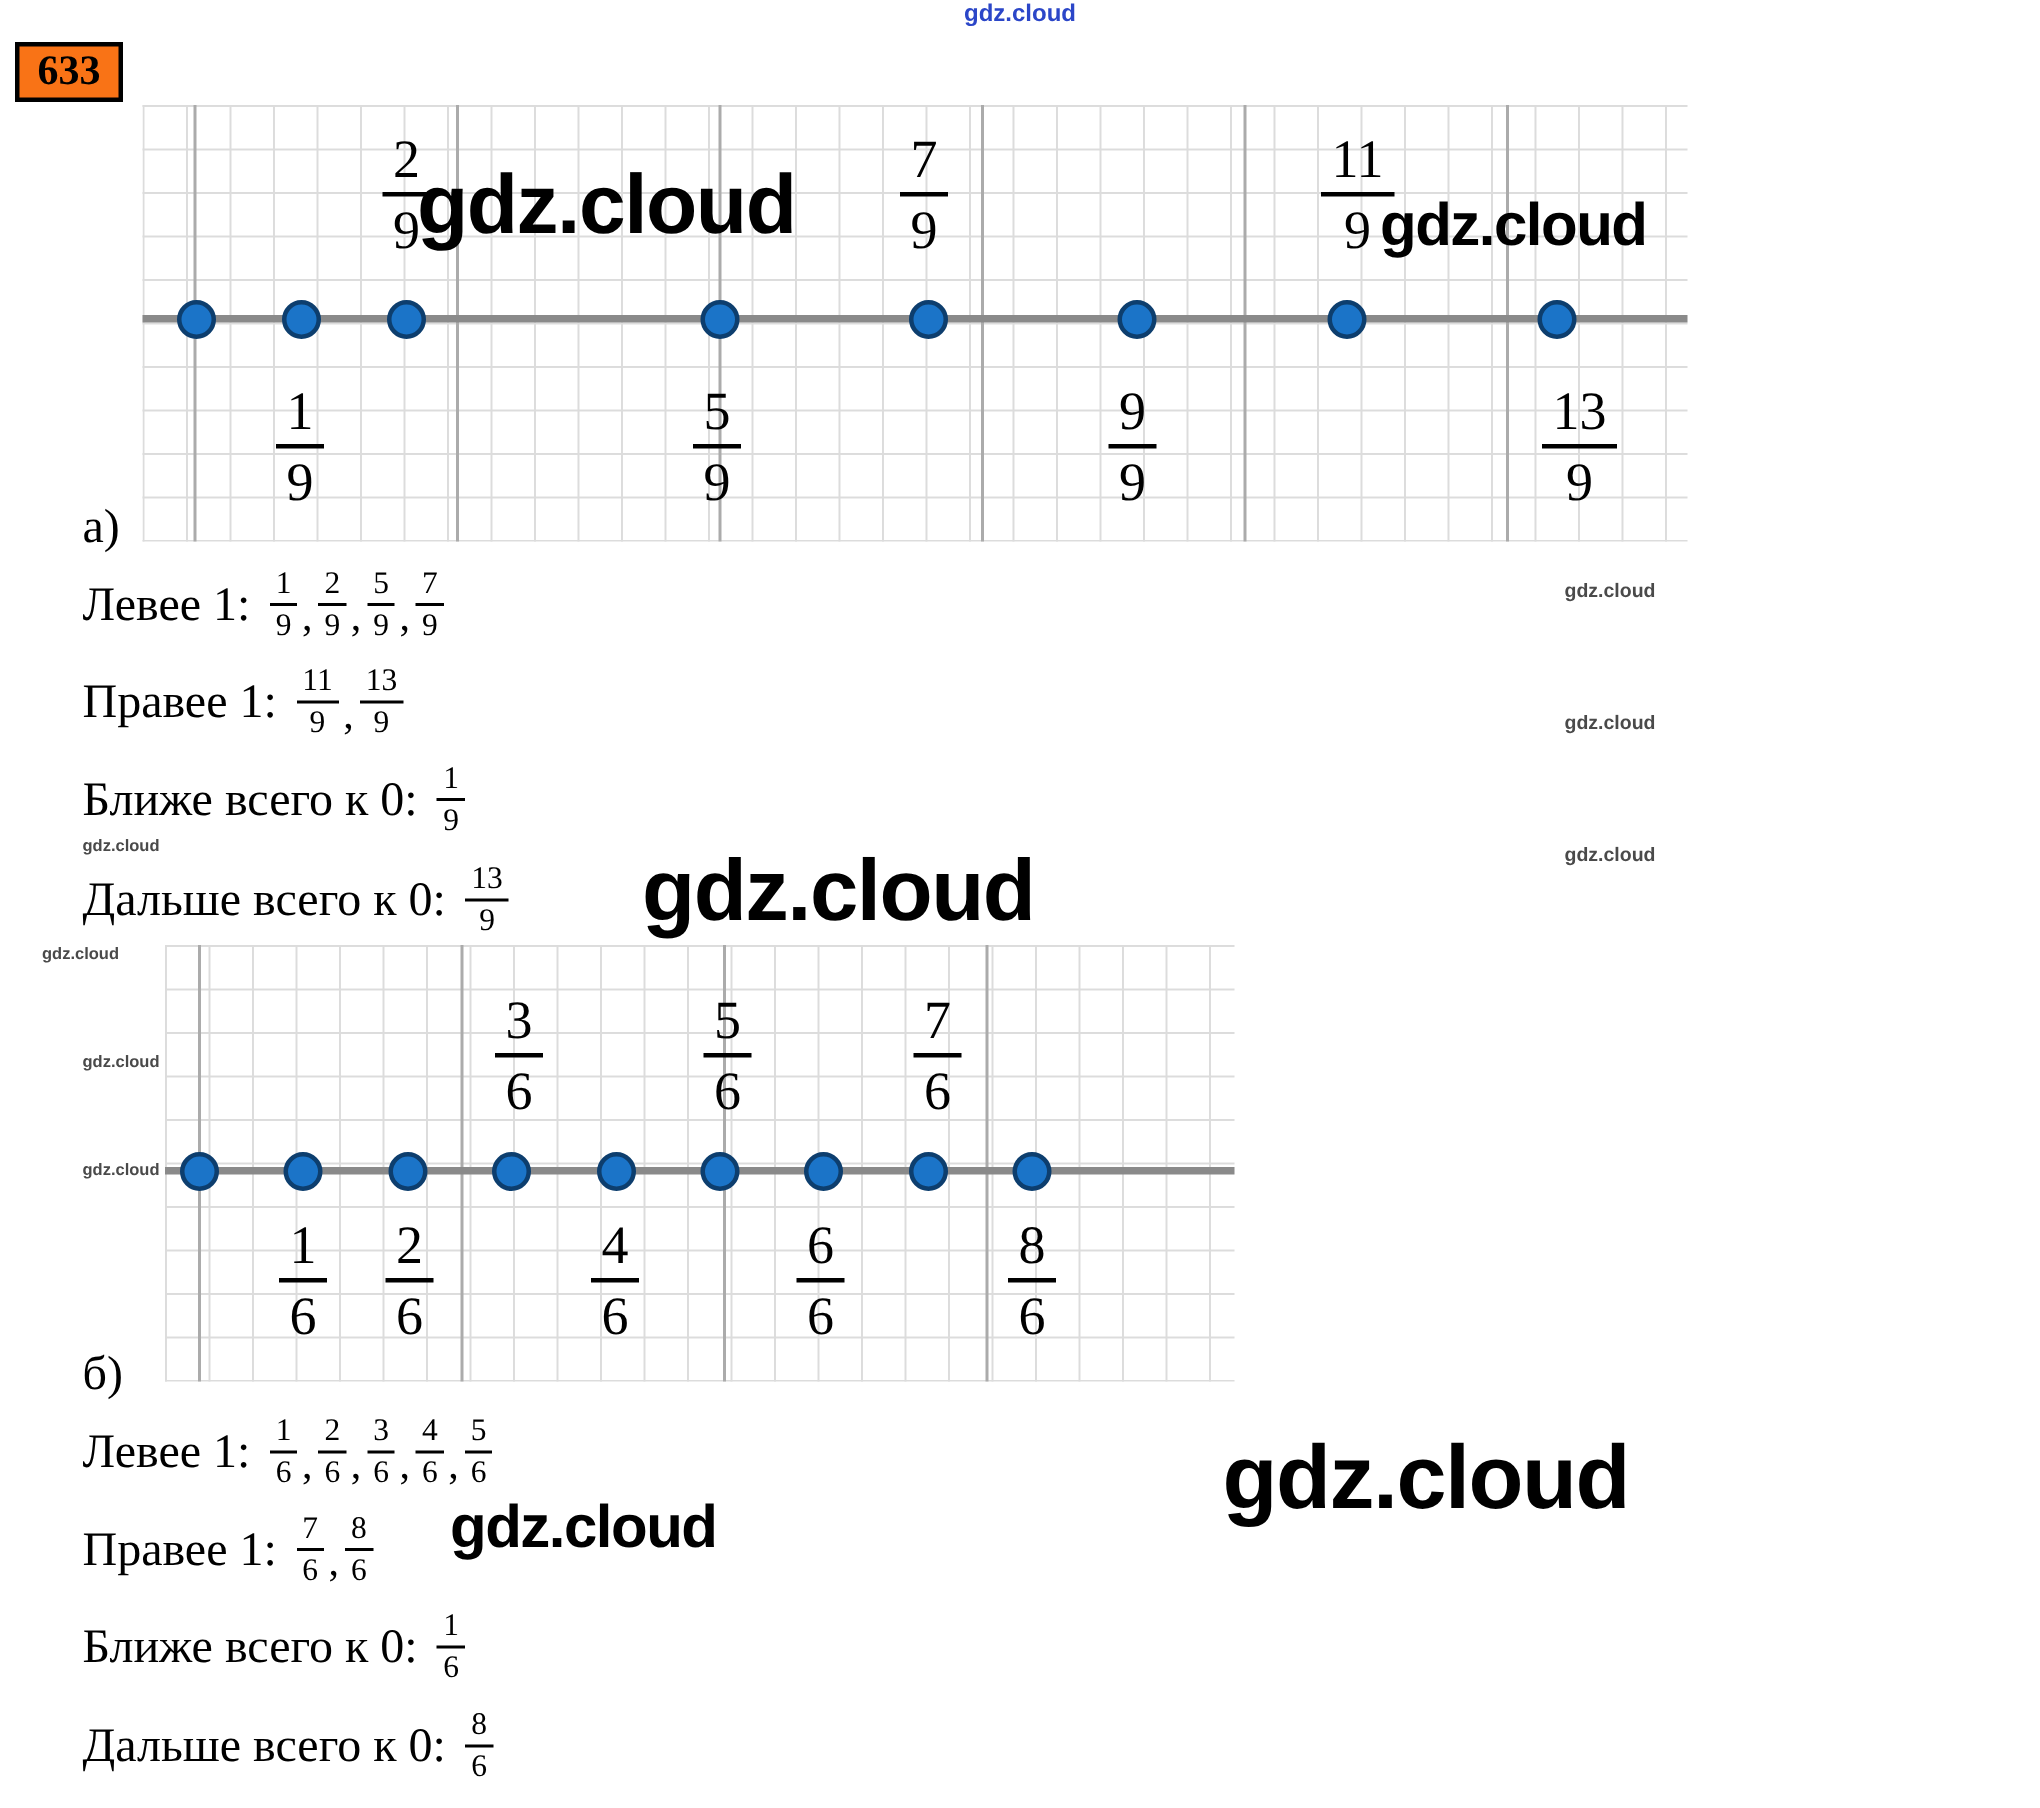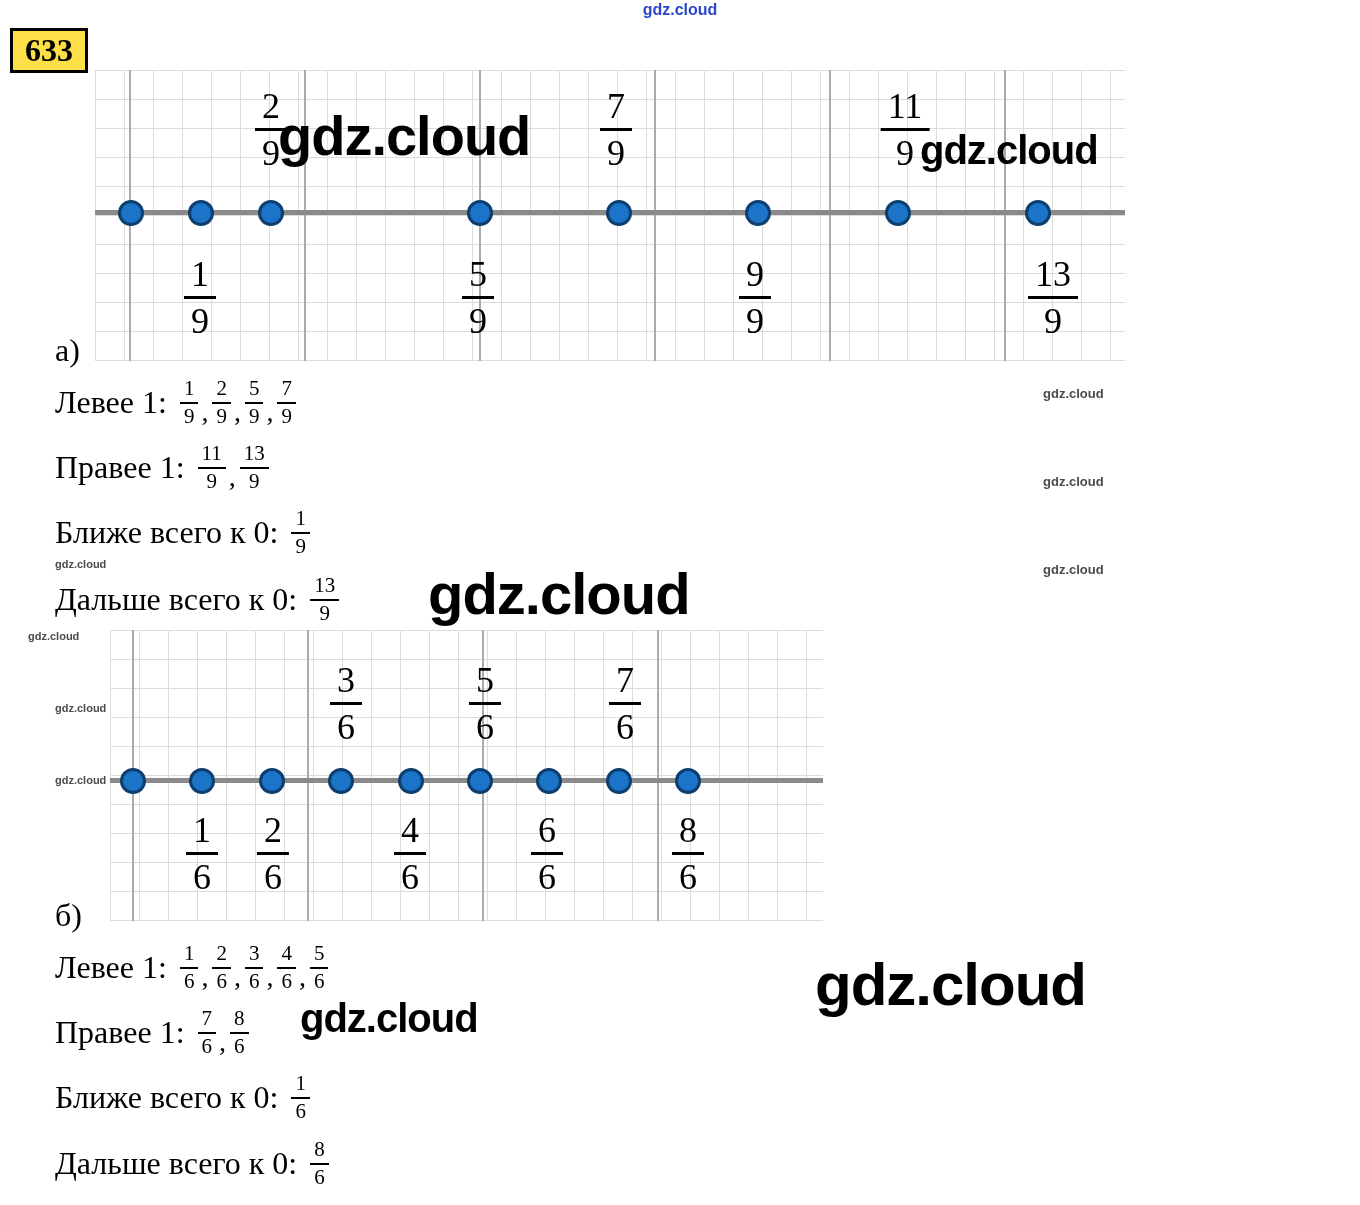--- a/index.html
+++ b/index.html
@@ -5,22 +5,22 @@
   html,body { margin:0; padding:0; background:#fff; }
   #page {
     position:relative; width:1360px; height:1205px; background:#fff;
     font-family:"Liberation Serif", serif; color:#000; overflow:hidden;
   }
 
   
   .problem-box {
     position:absolute; left:10px; top:28px;
     border:3px solid #000; padding:1px 12px;
-    font-size:32px; font-weight:bold; font-family:"Liberation Serif", serif;
-    background:#fde047; z-index:6;
+    font-size:28px; font-weight:bold; font-family:"Liberation Serif", serif;
+    background:#f97316; z-index:6;
   }
 
   
   .band {
     position:absolute; z-index:1; background-color:#fff;
     background-image:
       linear-gradient(to right, #dcdcdc 1px, transparent 1px),
       linear-gradient(to bottom, #dcdcdc 1px, transparent 1px);
     background-size:29px 29px;
   }

